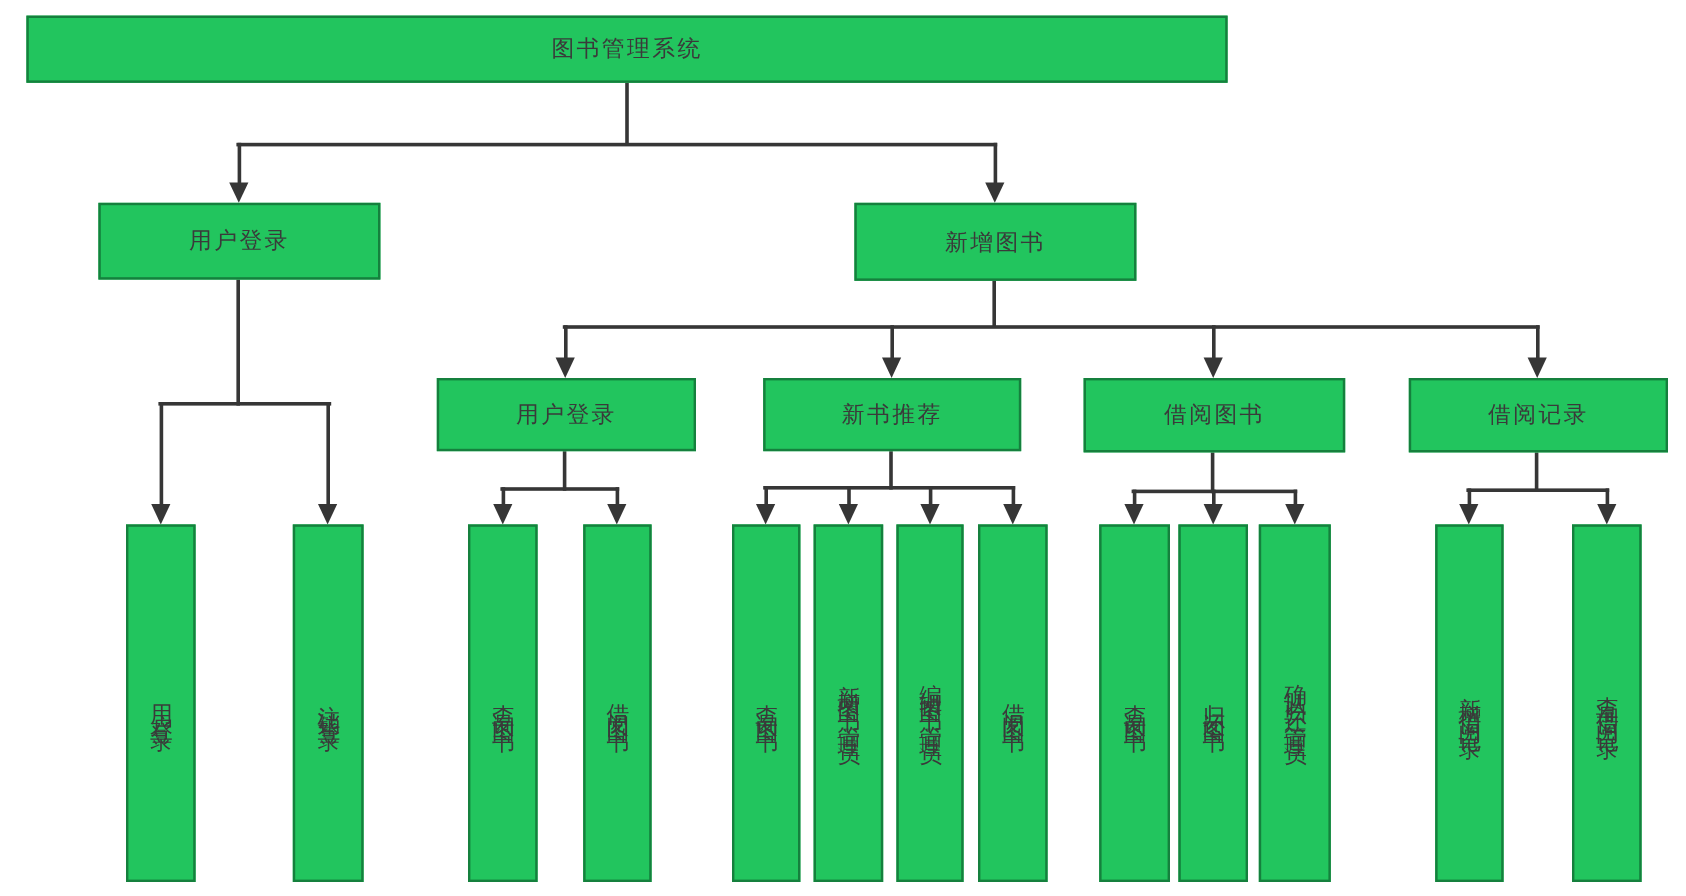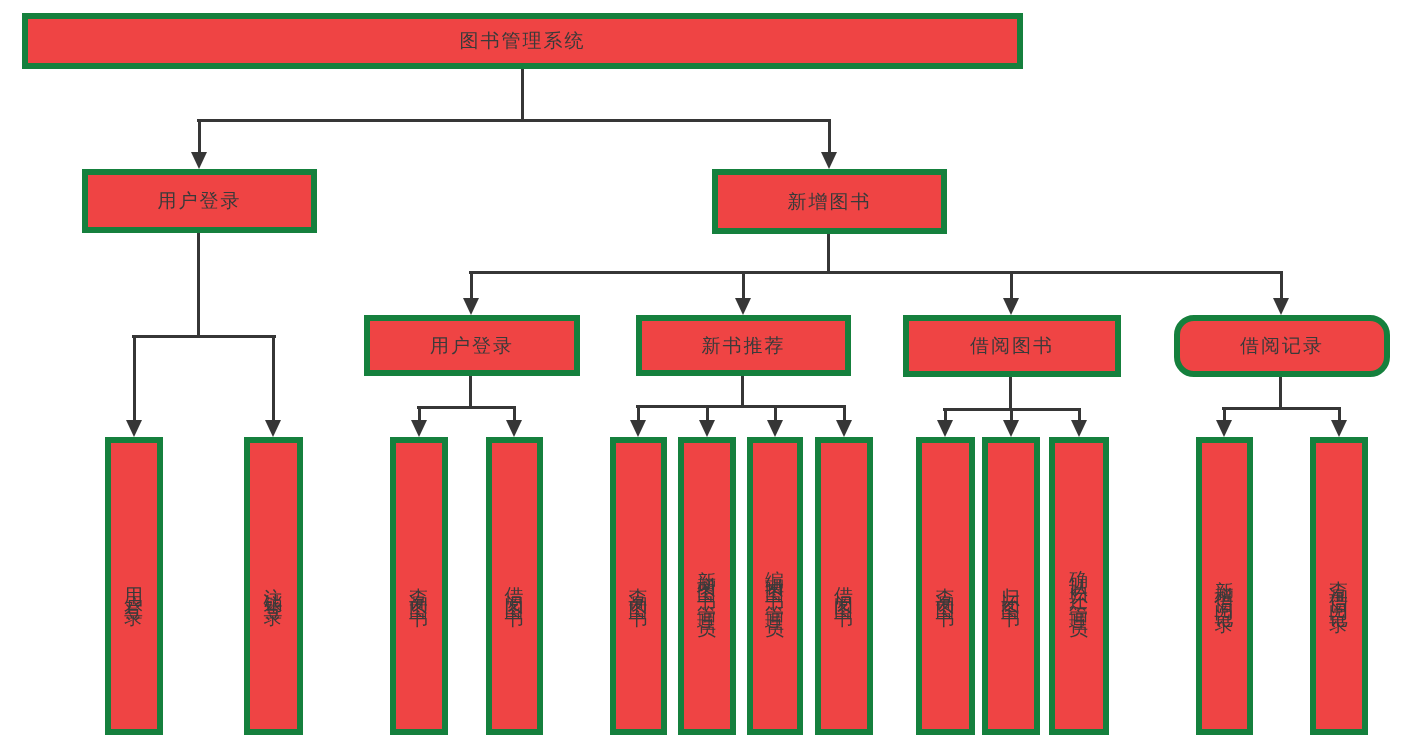--- a/index.html
+++ b/index.html
@@ -6,22 +6,22 @@
   .canvas{
     position:relative;
     width:1405px;height:747px;
     background:#ffffff;
     font-family:"Liberation Sans","DejaVu Sans",sans-serif;
     overflow:hidden;
   }
   .box{
     position:absolute;
     box-sizing:border-box;
-    border:6px solid #15803d;
-    background:#ef4444;
+    border:2px solid #15803d;
+    background:#22c55e;
     color:#3a3a3a;
     display:flex;
     align-items:center;
     justify-content:center;
     font-size:19px;
     letter-spacing:2px;
     text-align:center;
     z-index:2;
   }
   .vbox{
@@ -48,21 +48,21 @@
     white-space:nowrap;
     z-index:6;
   }
   
   .n-root{left:22px;top:13px;width:1001px;height:56px;}
   .n-user-login{left:82px;top:169px;width:235px;height:64px;}
   .n-book-mgmt{left:712px;top:169px;width:235px;height:65px;}
   .n-new-rec{left:364px;top:315px;width:216px;height:61px;}
   .n-book-borrow{left:636px;top:315px;width:215px;height:61px;}
   .n-cur-borrow{left:903px;top:315px;width:218px;height:62px;}
-  .n-borrow-rec{left:1174px;top:315px;width:216px;height:62px;border-radius:20px;}
+  .n-borrow-rec{left:1174px;top:315px;width:216px;height:62px;}
   .leaf{top:437px;height:298px;}
   .n-leaf-login{left:105px;width:58px;}
   .n-leaf-logout{left:244px;width:59px;}
   .n-leaf-nr-query{left:390px;width:58px;}
   .n-leaf-nr-borrow{left:486px;width:57px;}
   .n-leaf-bb-query{left:610px;width:57px;}
   .n-leaf-bb-add{left:678px;width:58px;}
   .n-leaf-bb-edit{left:747px;width:56px;}
   .n-leaf-bb-borrow{left:815px;width:58px;}
   .n-leaf-cb-query{left:916px;width:59px;}

